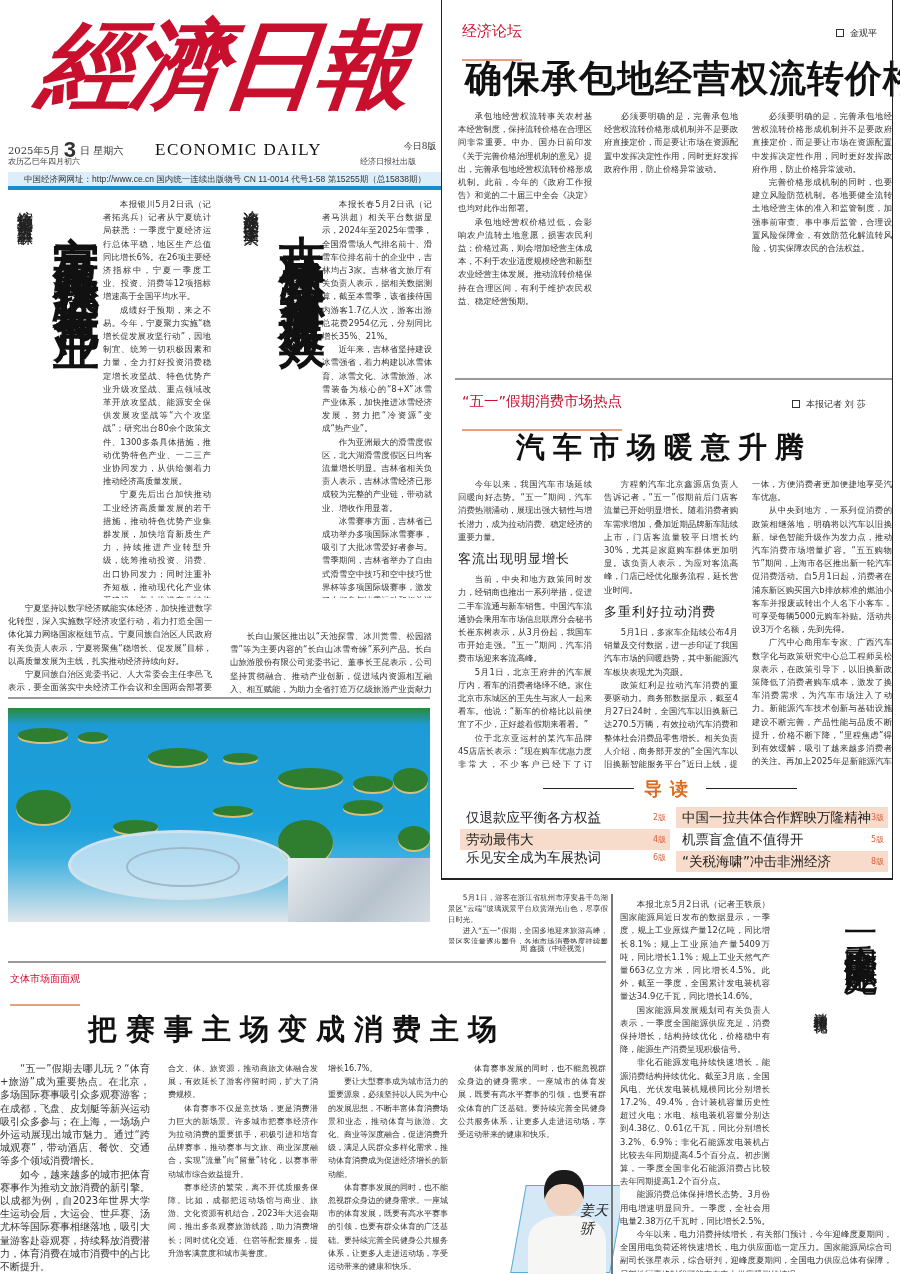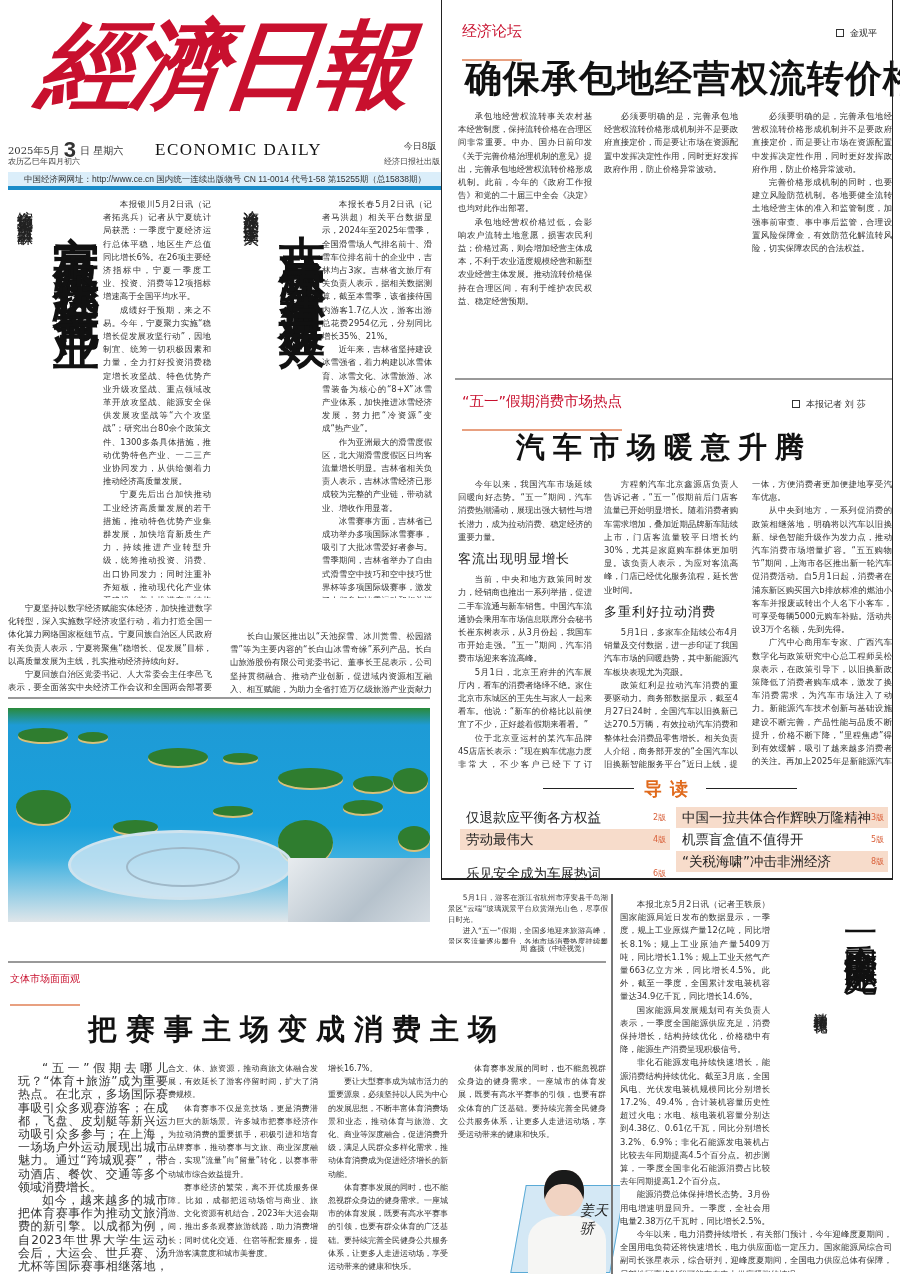--- a/index.html
+++ b/index.html
@@ -4,21 +4,21 @@
 <style>
 *{box-sizing:border-box;margin:0;padding:0}
 body{width:900px;height:1274px;background:#fff;position:relative;overflow:hidden;font-family:"DejaVu Serif",serif;color:#222}
 .abs{position:absolute}
 .masthead{left:40px;top:10px;width:370px;height:110px;font-family:"DejaVu Serif",serif;font-size:96px;font-weight:bold;color:#c8102e;letter-spacing:-4px;line-height:110px;font-style:italic;transform:skewX(-6deg)}
 .dateline{left:8px;top:137px;font-size:10px;color:#333}
 .dateline .big{font-size:22px;font-weight:bold;font-family:"Liberation Sans",sans-serif;vertical-align:-3px;margin:0 4px}
 .lunar{left:8px;top:156px;font-size:8px;color:#444}
 .eng{left:155px;top:140px;font-family:Liberation Serif, serif;font-size:17px;letter-spacing:1.5px;color:#111}
 .pages{left:400px;top:140px;font-size:9px;color:#333;width:40px;text-align:center}
-.pub{left:360px;top:156px;font-size:8px;color:#444;width:80px;text-align:right}
+.pub{left:360px;top:156px;font-size:8px;color:#444;width:80px;}
 .infobar{left:8px;top:172px;width:434px;height:14px;background:#dbeefa;font-family:"Liberation Sans",sans-serif;font-size:8.5px;color:#333;text-align:center;line-height:14px}
 .bluebar{left:8px;top:186px;width:434px;height:4px;background:#1a8cc9}
 .col-text{font-size:8.4px;line-height:13.2px;color:#333;text-align:justify;overflow:hidden;font-family:"DejaVu Sans",sans-serif}
 .col-text p{text-indent:2em}
 .vert{writing-mode:vertical-rl;font-family:"DejaVu Sans",sans-serif}
 .vhead-big{font-size:40px;font-weight:bold;color:#111;letter-spacing:6px;font-family:"DejaVu Serif",serif}
 .vhead-sub{font-size:16px;color:#222;letter-spacing:1px}
 .sect{font-family:"DejaVu Sans",sans-serif;font-weight:normal;color:#c8102e;border-bottom:2px solid #e8a080;padding-bottom:18px}
 .rule{height:2px;background:#999}
 .headline{font-family:"DejaVu Sans",sans-serif;font-weight:bold;color:#111}
@@ -147,31 +147,31 @@
   <p>从中央到地方，一系列促消费的政策相继落地，明确将以汽车以旧换新、绿色智能升级作为发力点，推动汽车消费市场增量扩容。“五五购物节”期间，上海市各区推出新一轮汽车促消费活动。自5月1日起，消费者在浦东新区购买国六b排放标准的燃油小客车并报废或转出个人名下小客车，可享受每辆5000元购车补贴。活动共设3万个名额，先到先得。</p>
   <p>广汽中心商用车专家、广西汽车数字化与政策研究中心总工程师吴松泉表示，在政策引导下，以旧换新政策降低了消费者购车成本，激发了换车消费需求，为汽车市场注入了动力。新能源汽车技术创新与基础设施建设不断完善，产品性能与品质不断提升，价格不断下降，“里程焦虑”得到有效缓解，吸引了越来越多消费者的关注。再加上2025年是新能源汽车免征购置税的最后一年（2026年至2027年将减半征收），将进一步刺激新能源汽车消费持续攀升。（下转第二版）</p>
 </div>
 
 <div class="abs daodu">
   <div class="daodu-title"><span>导读</span></div>
   <div class="dd-item" style="left:12px;top:30px"><span>仅退款应平衡各方权益</span><span class="pg">2版</span></div>
   <div class="dd-item hl" style="left:228px;top:30px;width:212px"><span>中国一拉共体合作辉映万隆精神</span><span class="pg">3版</span></div>
   <div class="dd-item hl" style="left:12px;top:52px"><span>劳动最伟大</span><span class="pg">4版</span></div>
   <div class="dd-item" style="left:228px;top:52px;width:212px"><span>机票盲盒值不值得开</span><span class="pg">5版</span></div>
-  <div class="dd-item" style="left:12px;top:86px"><span>乐见安全成为车展热词</span><span class="pg">6版</span></div>
+  <div class="dd-item" style="left:12px;top:70px"><span>乐见安全成为车展热词</span><span class="pg">6版</span></div>
   <div class="dd-item hl" style="left:228px;top:74px;width:212px"><span>“关税海啸”冲击非洲经济</span><span class="pg">8版</span></div>
 </div>
 <div class="abs" style="left:441px;top:878px;width:452px;height:2px;background:#222"></div>
 <div class="vline" style="left:892px;top:0;height:880px"></div>
 
 <div class="abs rule" style="left:8px;top:961px;width:598px"></div>
 
 <div class="abs sect" style="left:10px;top:972px;font-size:10px;font-family:'DejaVu Serif',serif">文体市场面面观</div>
 <div class="abs headline" style="left:88px;top:1010px;font-size:29px;letter-spacing:9px;white-space:nowrap">把赛事主场变成消费主场</div>
-<div class="abs col-text" style="left:18px;top:1062px;width:150px;height:210px;font-size:12px">
+<div class="abs col-text" style="left:0;top:1062px;width:150px;height:210px;font-size:10px">
   <p>“五一”假期去哪儿玩？“体育+旅游”成为重要热点。在北京，多场国际赛事吸引众多观赛游客；在成都，飞盘、皮划艇等新兴运动吸引众多参与；在上海，一场场户外运动展现出城市魅力。通过“跨城观赛”，带动酒店、餐饮、交通等多个领域消费增长。</p>
   <p>如今，越来越多的城市把体育赛事作为推动文旅消费的新引擎。以成都为例，自2023年世界大学生运动会后，大运会、世乒赛、汤尤杯等国际赛事相继落地，吸引大量游客赴蓉观赛，持续释放消费潜力，体育消费在城市消费中的占比不断提升。</p>
   <p>有人说“看一场比赛，去一座城”，也有人说“因为一场比赛，爱上一座城”。近些年，登山、徒步、马拉松等户外运动越来越受欢迎，参与者不仅能强身健体，还能感受当地风土人情和城市文化。</p>
 </div>
 <div class="abs col-text" style="left:168px;top:1062px;width:150px;height:210px;font-size:8px">
   <p style="text-indent:0">合文、体、旅资源，推动商旅文体融合发展，有效延长了游客停留时间，扩大了消费规模。</p>
   <p>体育赛事不仅是竞技场，更是消费潜力巨大的新场景。许多城市把赛事经济作为拉动消费的重要抓手，积极引进和培育品牌赛事，推动赛事与文旅、商业深度融合，实现“流量”向“留量”转化，以赛事带动城市综合效益提升。</p>
   <p>赛事经济的繁荣，离不开优质服务保障。比如，成都把运动场馆与商业、旅游、文化资源有机结合，2023年大运会期间，推出多条观赛旅游线路，助力消费增长；同时优化交通、住宿等配套服务，提升游客满意度和城市美誉度。</p>
 </div>
 <div class="abs col-text" style="left:328px;top:1062px;width:120px;height:210px;font-size:8px">

